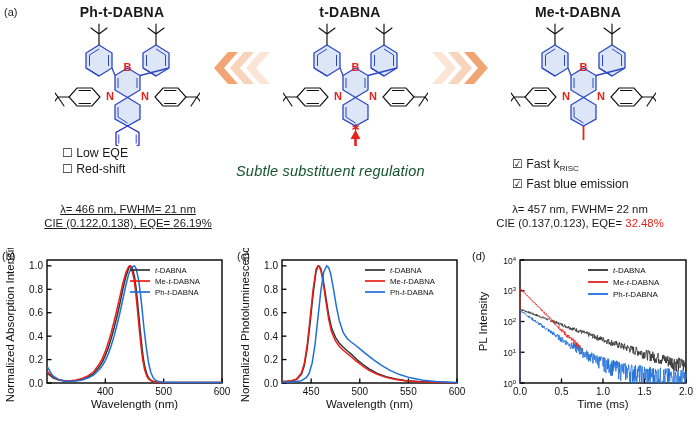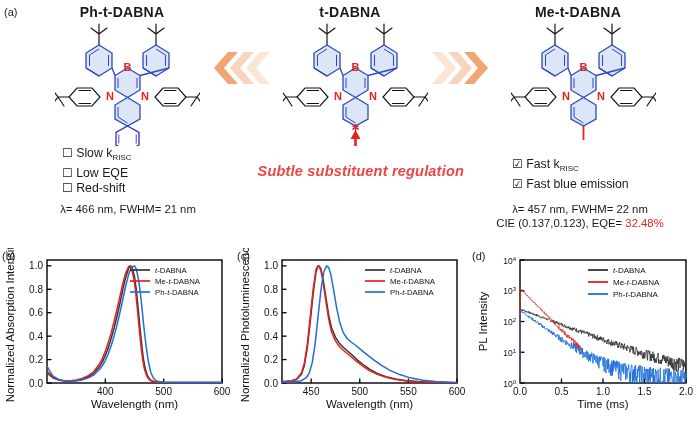--- a/index.html
+++ b/index.html
@@ -5,22 +5,22 @@
   html,body{margin:0;padding:0;background:#ffffff;}
   body{width:700px;height:427px;position:relative;overflow:hidden;
        font-family:"Liberation Sans","DejaVu Sans",sans-serif;color:#1a1a1a;}
   .abs{position:absolute;}
   .panel-label{font-size:11px;color:#222;}
   .mol-title{font-size:14px;font-weight:bold;text-align:center;letter-spacing:.2px;}
   .feat{font-size:12.3px;line-height:15.5px;white-space:nowrap;}
   .feat .bx{font-family:"DejaVu Sans",sans-serif;font-size:12px;}
   .spec{font-size:11.3px;text-align:center;line-height:14px;white-space:nowrap;}
   .red{color:#e8211b;}
-  .center-txt{font-size:14.5px;font-weight:bold;font-style:italic;color:#ef4444;
-              text-align:right;white-space:nowrap;letter-spacing:.2px;}
+  .center-txt{font-size:14.5px;font-weight:normal;font-style:italic;color:#14532d;
+              text-align:left;white-space:nowrap;letter-spacing:.2px;}
   svg{display:block;}
 </style>
 </head>
 <body>
 
 <div class="abs panel-label" style="left:4px;top:6px;">(a)</div>
 
 <div class="abs mol-title" style="left:22px;top:4px;width:200px;">Ph-t-DABNA</div>
 
 <div class="abs mol-title" style="left:250px;top:4px;width:200px;">t-DABNA</div>
@@ -171,24 +171,20 @@
     <polygon points="8,4 22,20 8,36 18,36 32,20 18,4" opacity="0.28"></polygon>
     <polygon points="24,4 38,20 24,36 34,36 48,20 34,4" opacity="0.45"></polygon>
     <polygon points="40,4 54,20 40,36 50,36 64,20 50,4" opacity="0.95"></polygon>
   </g>
 </svg>
 </div>
 
 <div class="abs" style="left:62px;top:146px;">
   <div class="feat">
     <span class="bx">☐</span>
-    <span>Slow k</span><sub style="font-size:8px">RISC</sub>
-  </div>
-  <div class="feat">
-    <span class="bx">☐</span>
     <span>Low EQE</span>
   </div>
   <div class="feat">
     <span class="bx">☐</span>
     <span>Red-shift</span>
   </div>
 </div>
 
 <div class="abs" style="left:512px;top:146px;margin-top:11px;">
   <div class="feat">
@@ -196,22 +192,23 @@
     <span>Fast k</span><sub style="font-size:8px">RISC</sub>
   </div>
   <div class="feat">
     <span class="bx">☑</span>
     <span>Fast blue emission</span>
   </div>
 </div>
 
 <div class="abs center-txt" style="left:236px;top:163px;width:228px;">Subtle substituent regulation</div>
 
-<div class="abs spec" style="left:22px;top:202px;width:212px;">
+<div class="abs spec" style="left:22px;top:202px;width:212px;text-decoration:underline;">
   <div>λ= 466 nm, FWHM= 21 nm</div>
+  <div><span>CIE (0.122,0.138), EQE= </span><span>26.19%</span></div>
 </div>
 <div class="abs spec" style="left:244px;top:202px;width:212px;">
 </div>
 <div class="abs spec" style="left:466px;top:202px;width:228px;">
   <div>λ= 457 nm, FWHM= 22 nm</div>
   <div><span>CIE (0.137,0.123), EQE= </span><span class="red">32.48%</span></div>
 </div>
 
 <div class="abs panel-label" style="left:2px;top:250px;">(b)</div>
 <div class="abs" style="left:0px;top:248px;">

